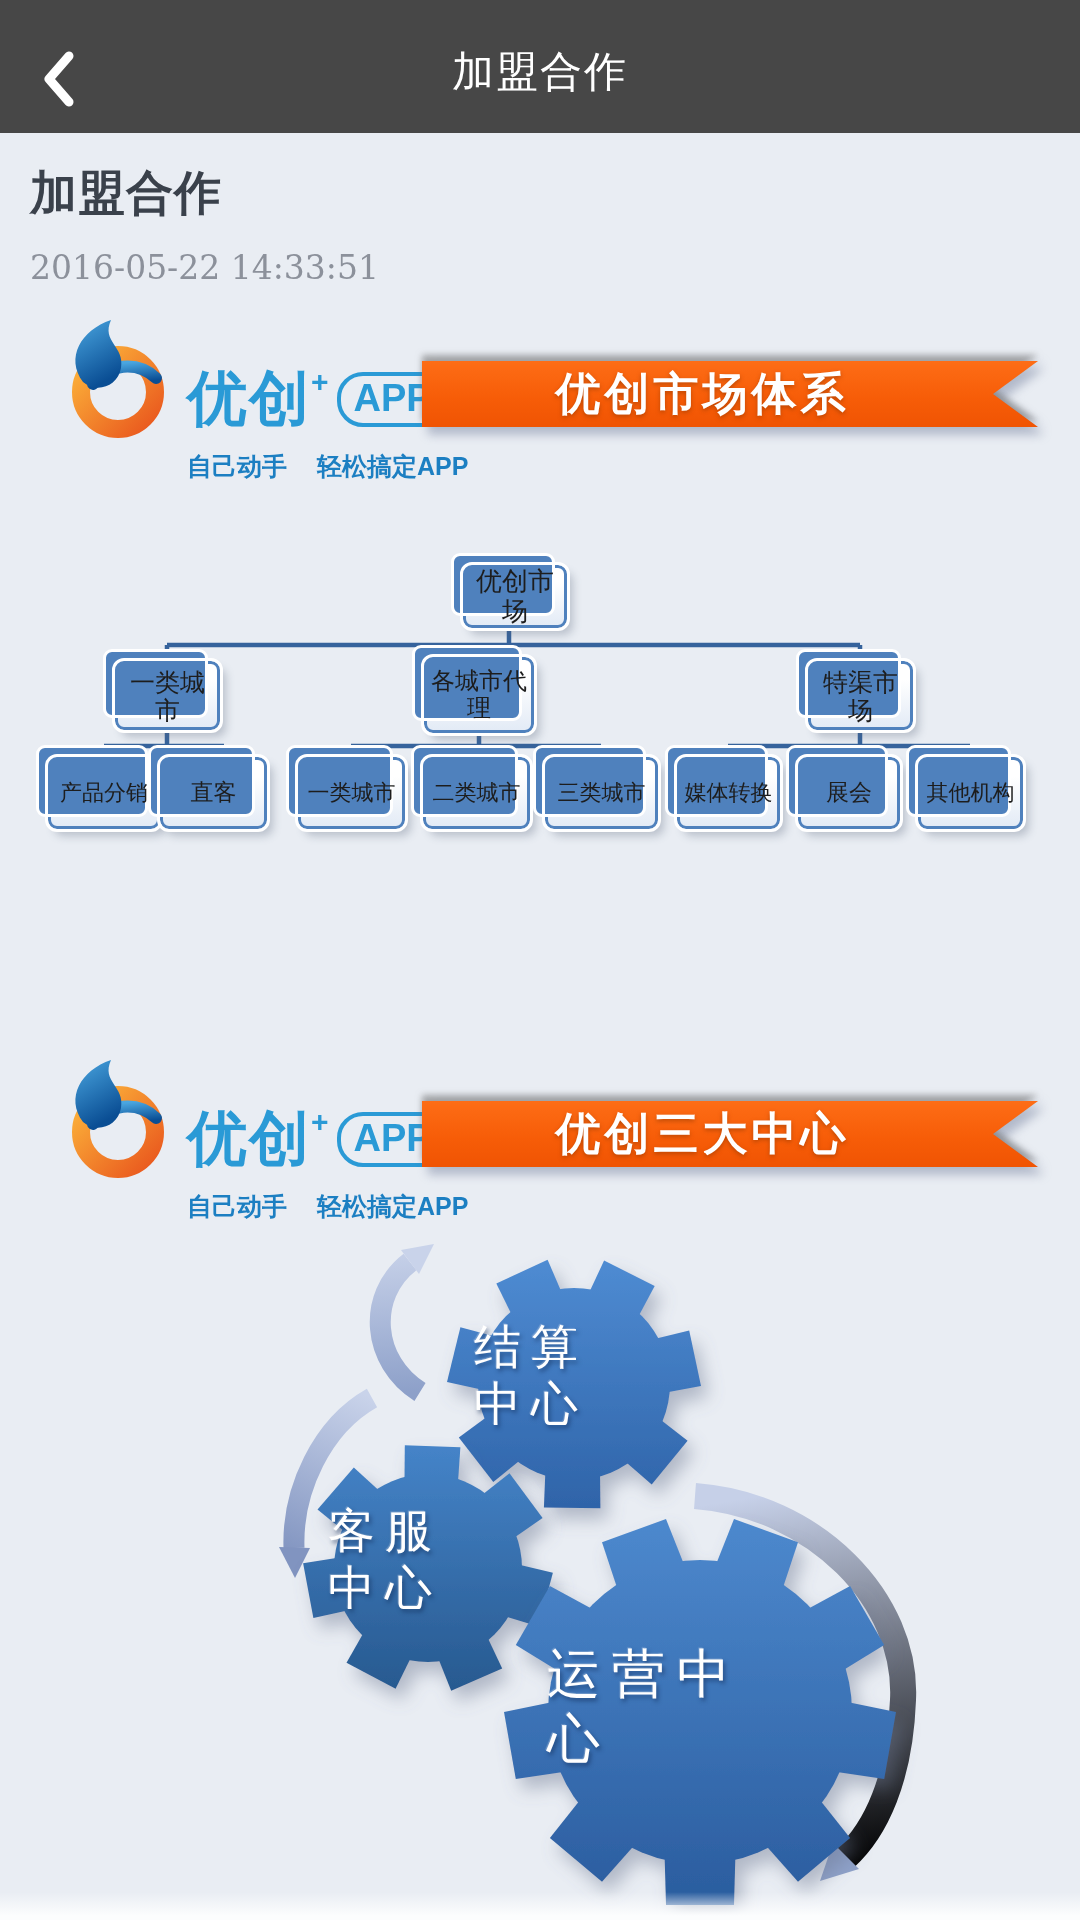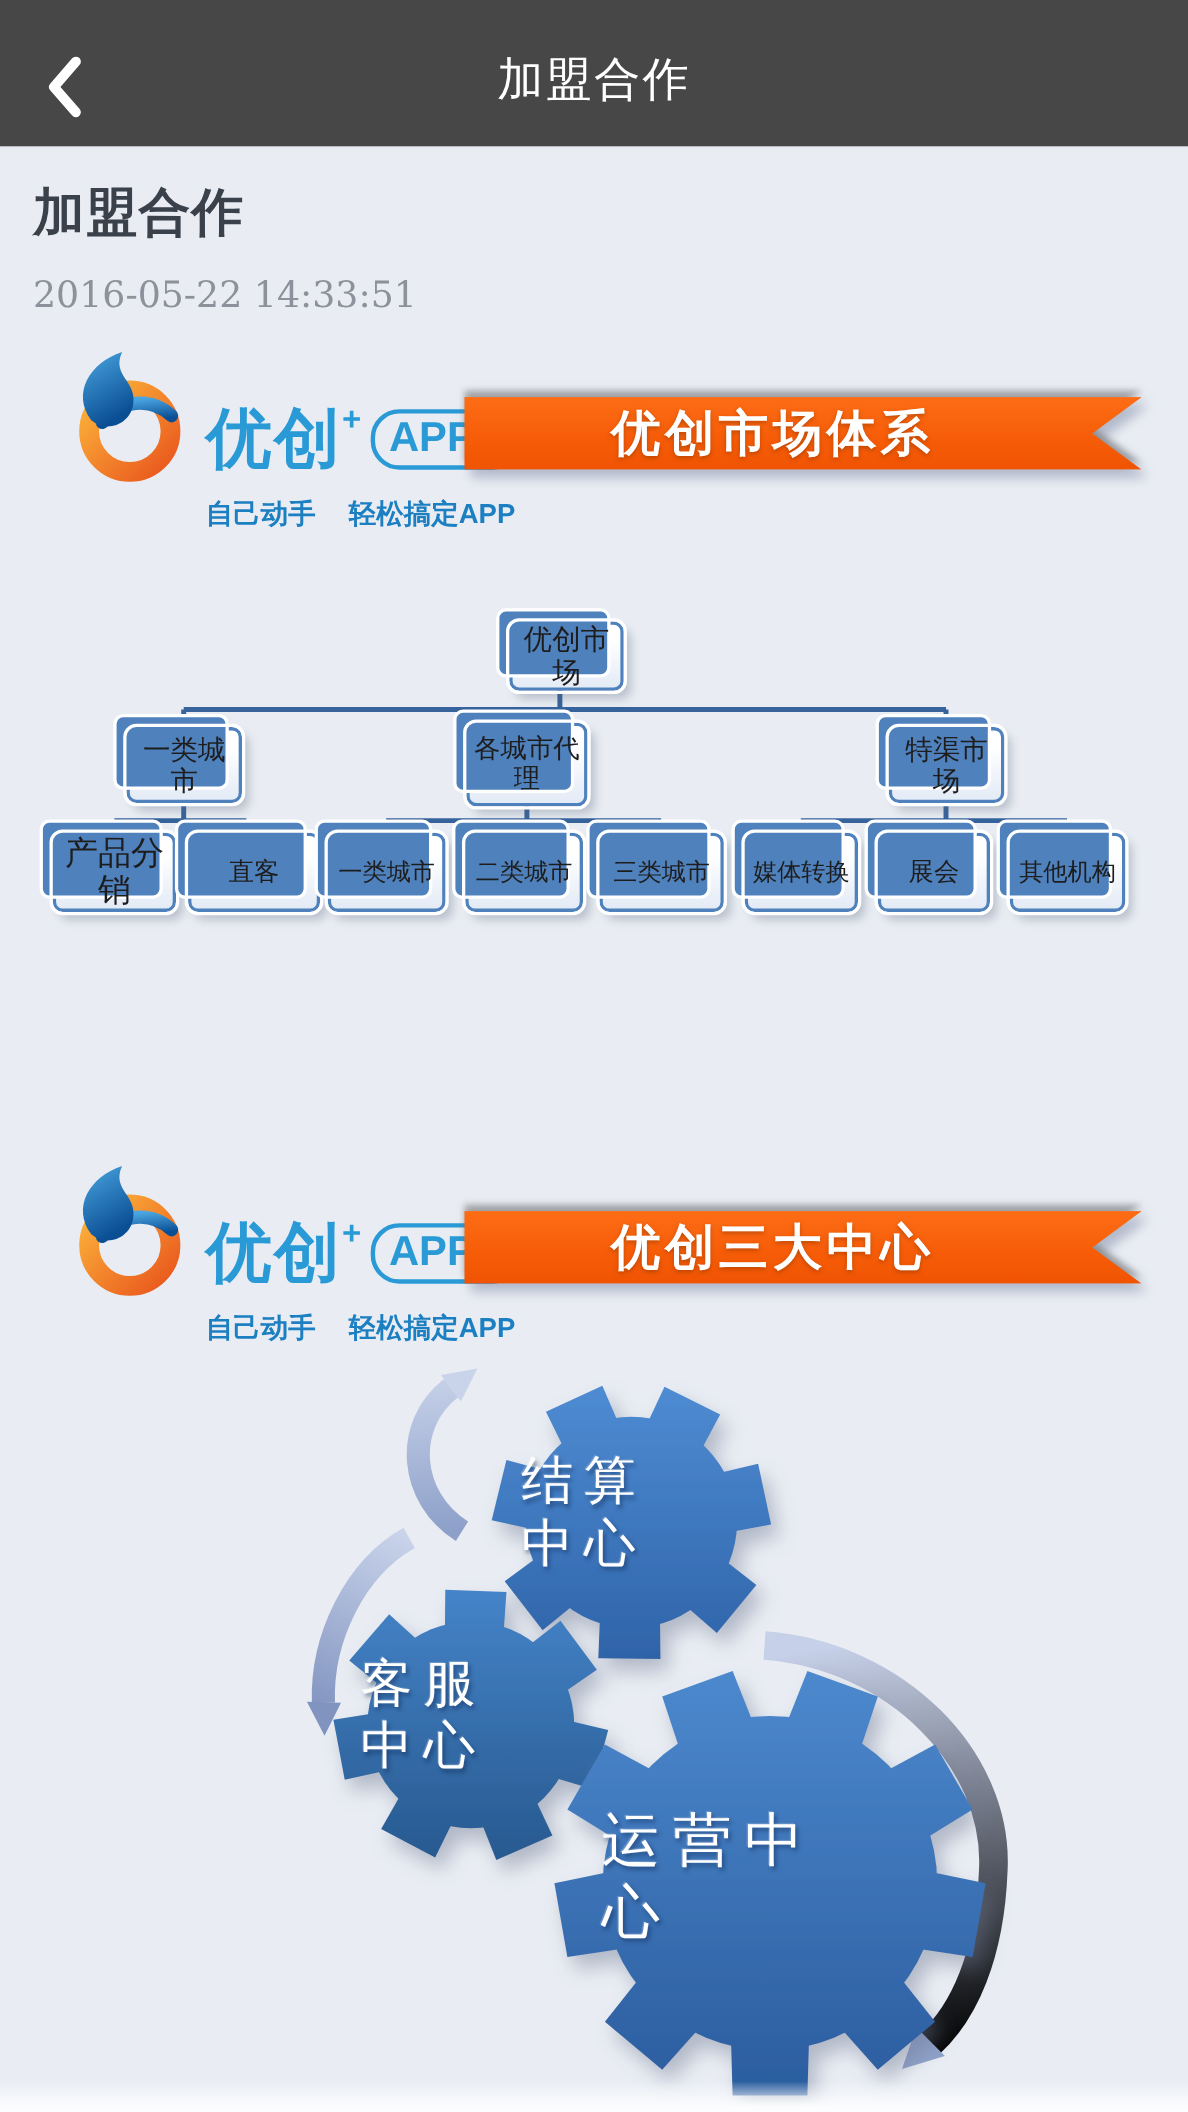--- a/index.html
+++ b/index.html
@@ -122,22 +122,22 @@
   <div>
     <div class="obox" style="left:463px; top:565px; width:104px; height:63px; font-size:26px;">优创市场</div>
 
     <div class="obox" style="left:115px; top:661px; width:105px; height:69px; font-size:25px;">一类城市</div>
     <div class="obox" style="left:424px; top:657px; width:110px; height:76px; font-size:24px; flex-direction:column;">
       <span>各城市代</span>
       <span>理</span>
     </div>
     <div class="obox" style="left:808px; top:661px; width:105px; height:69px; font-size:25px;">特渠市场</div>
 
-    <div class="obox" style="left:48px;  top:757px; width:112px; height:72px; font-size:30px;">产品分销</div>
-    <div class="obox" style="left:171px; top:757px; width:120px; height:72px; font-size:23px;">直客</div>
+    <div class="obox" style="left:48px;  top:757px; width:112px; height:72px; font-size:22px;">产品分销</div>
+    <div class="obox" style="left:160px; top:757px; width:107px; height:72px; font-size:23px;">直客</div>
     <div class="obox" style="left:298px; top:757px; width:107px; height:72px; font-size:22px;">一类城市</div>
     <div class="obox" style="left:423px; top:757px; width:107px; height:72px; font-size:22px;">二类城市</div>
     <div class="obox" style="left:545px; top:757px; width:113px; height:72px; font-size:22px;">三类城市</div>
     <div class="obox" style="left:677px; top:757px; width:103px; height:72px; font-size:22px;">媒体转换</div>
     <div class="obox" style="left:798px; top:757px; width:102px; height:72px; font-size:23px;">展会</div>
     <div class="obox" style="left:918px; top:757px; width:105px; height:72px; font-size:22px;">其他机构</div>
   </div>
 
   <div class="brand-row" style="top:1058px;">
     <svg class="logo-icon" width="122" height="128" viewBox="0 0 122 128">

